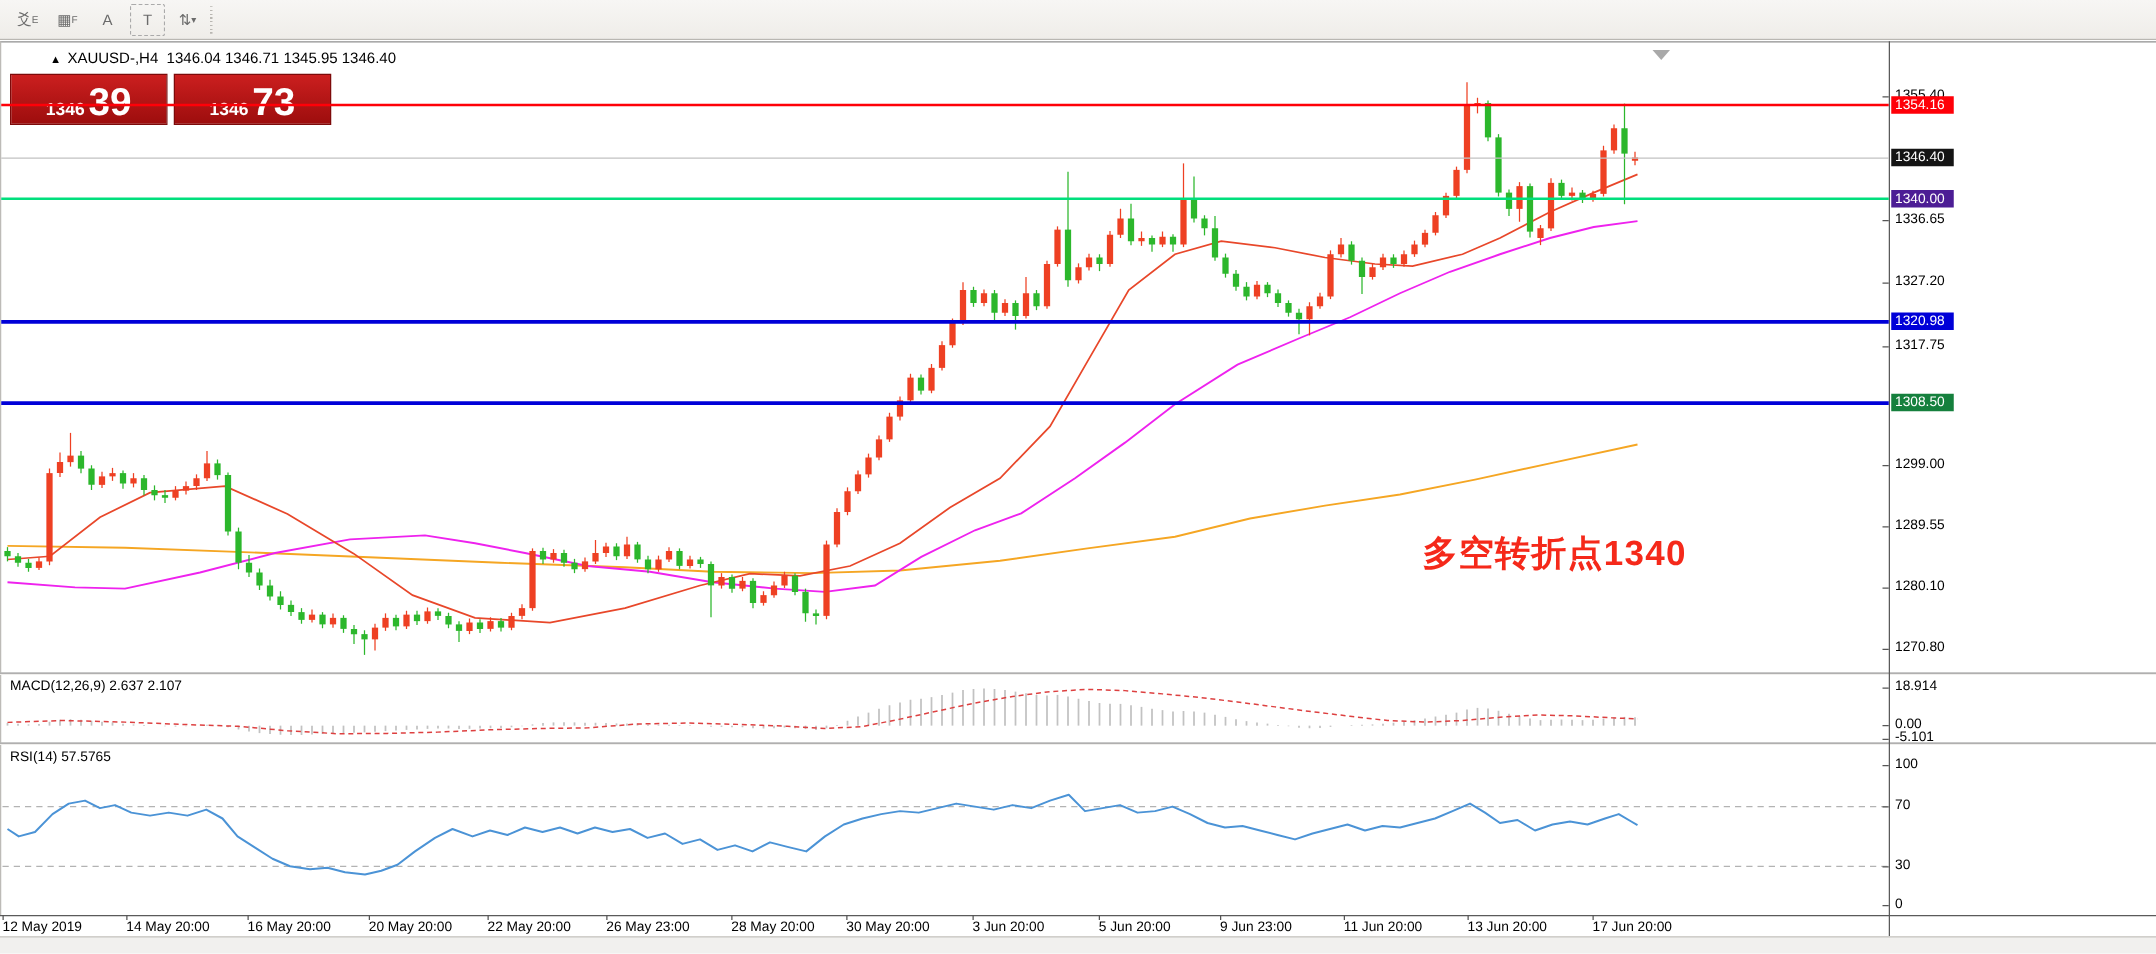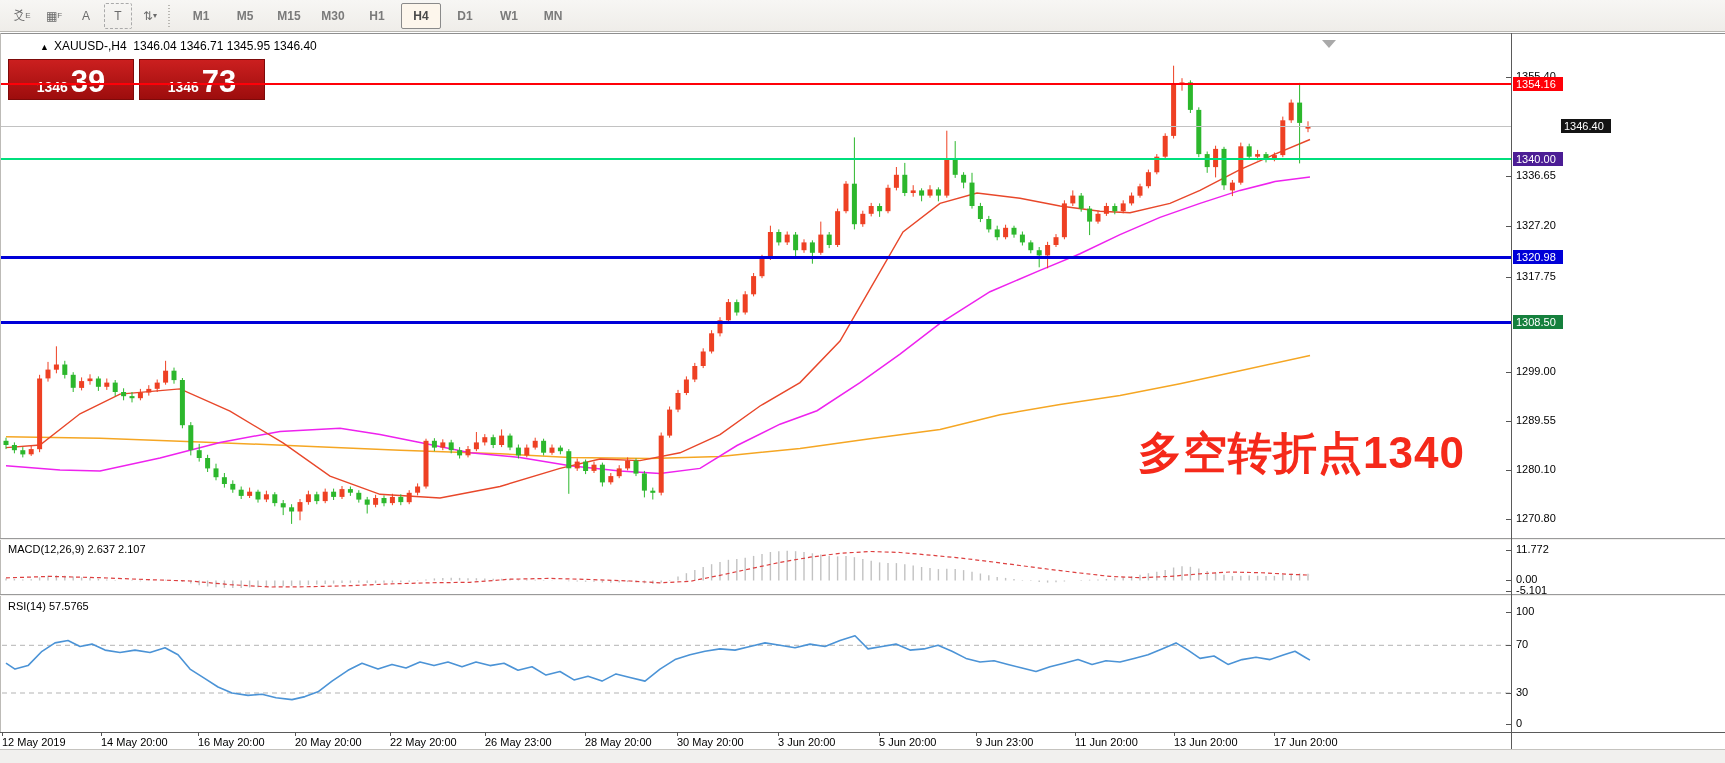--- a/index.html
+++ b/index.html
@@ -31,21 +31,21 @@
   .quote{width:126px;height:41px;background:linear-gradient(#cb1f1f,#9d0d0d);border:1px solid #7d0a0a;box-sizing:border-box;color:#fff;display:flex;align-items:flex-end;justify-content:center;padding-bottom:2px;}
   .quote .sm{font-size:14px;font-weight:bold;margin-right:3px;line-height:20px;}
   .quote .big{font-size:31px;font-weight:bold;line-height:31px;}
   #bidbox{margin-right:5px;}
   
   .hline{left:1px;width:1510px;}
   .badge{left:1513px;width:50px;height:14px;font-size:11px;color:#fff;display:flex;align-items:center;padding-left:3px;box-sizing:border-box;}
   .axlabel{left:1516px;font-size:11px;color:#000;white-space:nowrap;}
   .axtick{left:1506px;width:5px;height:1px;background:#555;}
   
-  #annotation{left:1138px;top:424px;font-size:44px;font-weight:bold;color:#f5291a;letter-spacing:1px;white-space:nowrap;}
+  #annotation{left:1138px;top:424px;font-size:28px;font-weight:bold;color:#f5291a;letter-spacing:1px;white-space:nowrap;}
   
   .pdiv{left:0;width:1725px;height:2px;background:#f0efed;border-top:1px solid #9a9a9a;box-sizing:border-box;}
   .plabel{left:8px;font-size:11px;color:#000;white-space:nowrap;}
   
   #dateaxis{left:0;top:732px;width:1725px;height:17px;background:#fff;border-top:1px solid #5a5a5a;box-sizing:border-box;}
   .dlabel{top:736px;font-size:11px;color:#000;white-space:nowrap;}
   .dtick{top:732px;width:1px;height:4px;background:#555;}
   
   #hscroll{left:0;top:749px;width:1725px;height:14px;background:#f1f0ee;border-top:1px solid #c5c3bf;box-sizing:border-box;}
   #shift-triangle{left:1322px;top:40px;width:0;height:0;border-left:7px solid transparent;border-right:7px solid transparent;border-top:8px solid #a9a9a9;}
@@ -54,31 +54,20 @@
 </head>
 <body>
 
 <div id="toolbar" class="abs">
   <span class="tbtn">爻<span class="iconE">E</span></span>
   <span class="tbtn">▦<span class="iconE">F</span></span>
   <span class="tbtn">A</span>
   <span class="tbtn" style="border:1px dashed #aaa;">T</span>
   <span class="tbtn">⇅<span class="iconE">▾</span></span>
   <span class="grip"></span>
-  <span id="tfbar" style="display:flex;align-items:center;">
-      <span class="tbtn tf">M1</span>
-      <span class="tbtn tf">M5</span>
-      <span class="tbtn tf">M15</span>
-      <span class="tbtn tf">M30</span>
-      <span class="tbtn tf">H1</span>
-      <span class="tbtn tf active">H4</span>
-      <span class="tbtn tf">D1</span>
-      <span class="tbtn tf">W1</span>
-      <span class="tbtn tf">MN</span>
-    </span>
 </div>
 
 <div id="chartwin" class="abs"></div>
 <div id="plotborder" class="abs"></div>
 <div id="leftborder" class="abs"></div>
 
 <div id="title" class="abs">
   <span class="mk">▲</span><span>XAUUSD-,H4</span>&nbsp;&nbsp;<span>1346.04 1346.71 1345.95 1346.40</span>
 </div>
 
@@ -613,36 +602,36 @@
 <div class="abs axlabel" style="top: 270px;">1317.75</div>
 <div class="abs axtick" style="top: 277px;"></div>
 <div class="abs axlabel" style="top: 365px;">1299.00</div>
 <div class="abs axtick" style="top: 372px;"></div>
 <div class="abs axlabel" style="top: 414px;">1289.55</div>
 <div class="abs axtick" style="top: 421px;"></div>
 <div class="abs axlabel" style="top: 463px;">1280.10</div>
 <div class="abs axtick" style="top: 470px;"></div>
 <div class="abs axlabel" style="top: 512px;">1270.80</div>
 <div class="abs axtick" style="top: 519px;"></div>
-<div class="abs axlabel" style="top: 543px;">11.772</div>
+<div class="abs axlabel" style="top: 543px;">18.914</div>
 <div class="abs axtick" style="top: 550px;"></div>
 <div class="abs axlabel" style="top: 573px;">0.00</div>
 <div class="abs axtick" style="top: 580px;"></div>
 <div class="abs axlabel" style="top: 584px;">-5.101</div>
 <div class="abs axtick" style="top: 591px;"></div>
 <div class="abs axlabel" style="top: 605px;">100</div>
 <div class="abs axtick" style="top: 612px;"></div>
 <div class="abs axlabel" style="top: 638px;">70</div>
 <div class="abs axtick" style="top: 645px;"></div>
 <div class="abs axlabel" style="top: 686px;">30</div>
 <div class="abs axtick" style="top: 693px;"></div>
 <div class="abs axlabel" style="top: 717px;">0</div>
 <div class="abs axtick" style="top: 724px;"></div>
 <div class="abs badge" style="top: 77px; background: rgb(255, 0, 8); color: rgb(255, 255, 255);">1354.16</div>
-<div class="abs badge" style="top: 119px; background: rgb(20, 20, 20); color: rgb(255, 255, 255); margin-left: 48px;">1346.40</div>
+<div class="abs badge" style="top: 119px; background: rgb(20, 20, 20); color: rgb(255, 255, 255);">1346.40</div>
 <div class="abs badge" style="top: 152px; background: #4c1d95; color: rgb(255, 255, 255);">1340.00</div>
 <div class="abs badge" style="top: 250px; background: rgb(0, 0, 216); color: rgb(255, 255, 255);">1320.98</div>
 <div class="abs badge" style="top: 315px; background: #15803d; color: rgb(255, 255, 255);">1308.50</div>
 <div class="abs dlabel" style="left: 2px;">12 May 2019</div>
 <div class="abs dtick" style="left: 2px;"></div>
 <div class="abs dlabel" style="left: 101px;">14 May 20:00</div>
 <div class="abs dtick" style="left: 101px;"></div>
 <div class="abs dlabel" style="left: 198px;">16 May 20:00</div>
 <div class="abs dtick" style="left: 198px;"></div>
 <div class="abs dlabel" style="left: 295px;">20 May 20:00</div>

